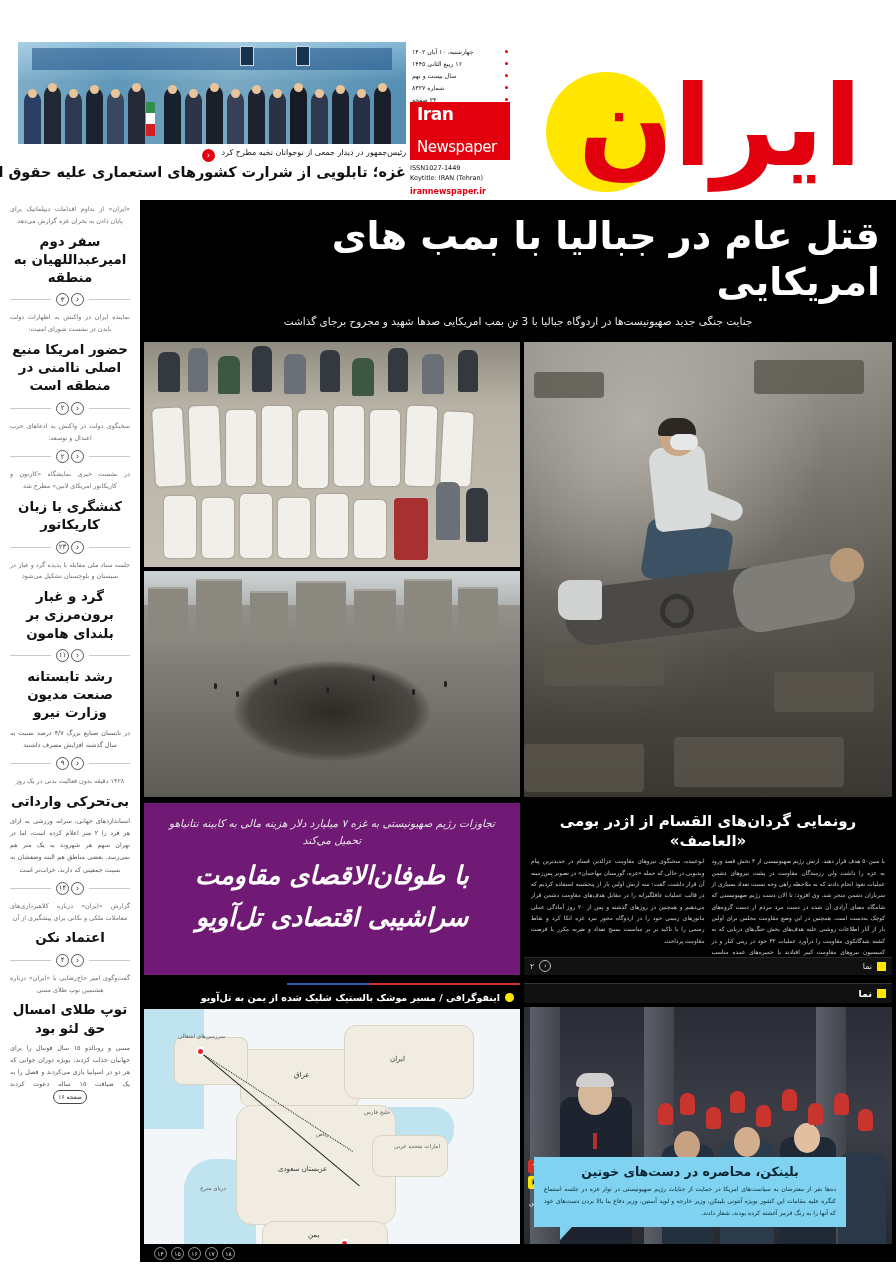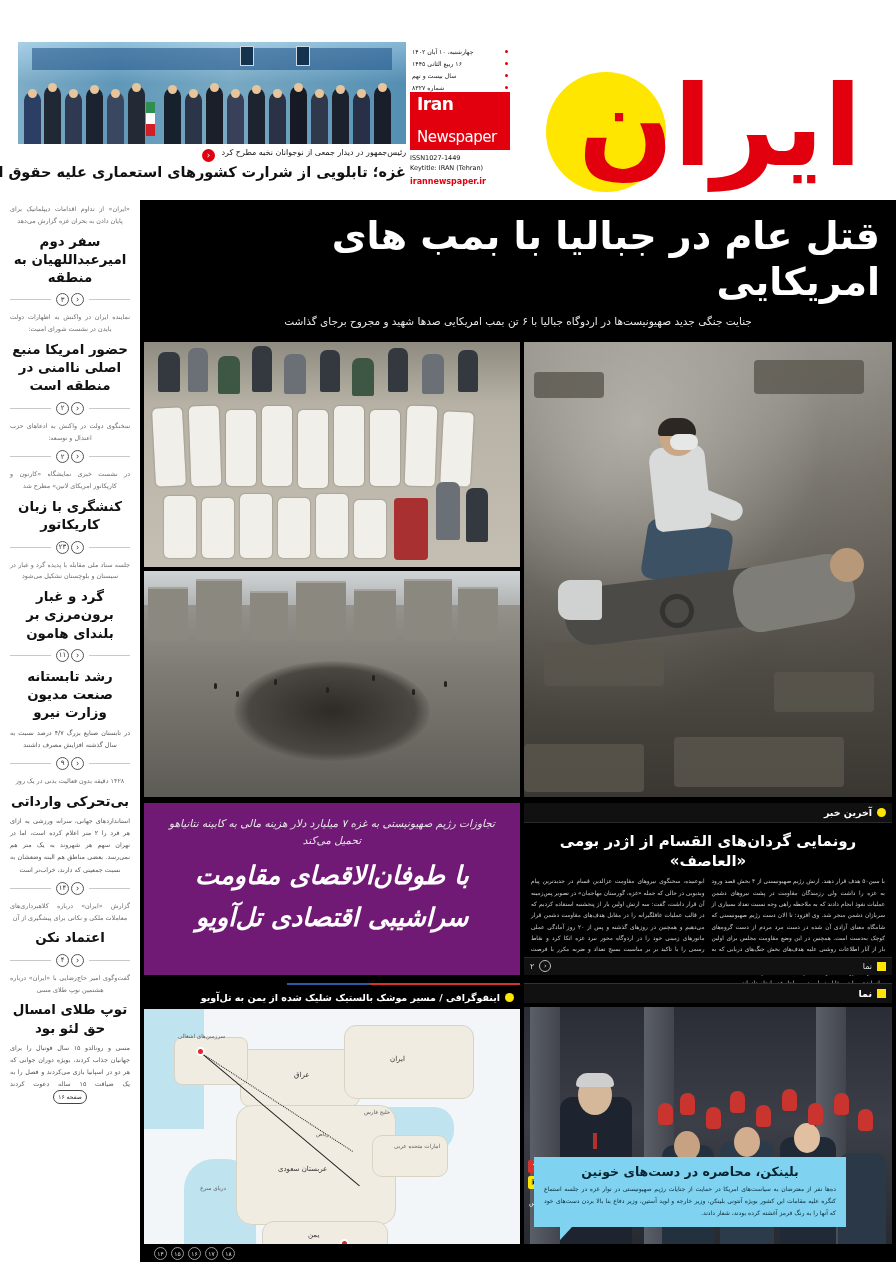--- a/index.html
+++ b/index.html
@@ -44,21 +44,21 @@
   .issue-meta li {
     list-style:none; font-size:6.2px; color:#1a1a1a;
     line-height:1.95; position:relative; padding-right:7px;
     white-space:nowrap;
   }
   .issue-meta li:before {
     content:""; position:absolute; right:0; top:4px;
     width:3px; height:3px; border-radius:50%; background:#e2000f;
   }
   .brandbox {
-    position:absolute; top:92px; right:386px;
+    position:absolute; top:102px; right:386px;
     width:100px;
   }
   .brandbox .redblock {
     background:#e2000f; color:#fff; padding:4px 7px 5px 7px;
     line-height:1;
   }
   .brandbox .redblock .b1 {
     font-size:17px; font-weight:bold; letter-spacing:-0.5px;
     display:block; direction:ltr; text-align:left;
   }
@@ -703,21 +703,21 @@
         <span class="inline-pg">صفحه ۱۶</span>
       </div>
     </div>
 
   </div>
 
   <div class="main">
 
     <div class="hero-head">
       <div class="hero-title">قتل عام در جبالیا با بمب های امریکایی</div>
-      <div class="hero-sub">جنایت جنگی جدید صهیونیست‌ها در اردوگاه جبالیا با ۶ تن بمب امریکایی صدها شهید و مجروح برجای گذاشت</div>
+      <div class="hero-sub">جنایت جنگی جدید صهیونیست‌ها در اردوگاه جبالیا با 3 تن بمب امریکایی صدها شهید و مجروح برجای گذاشت</div>
     </div>
 
     <div class="hero-grid">
 
       <div class="hero-left">
         <div class="ph-rubble">
           <div class="dust"></div>
           <div class="rock" style="left:10px;  top:30px;  width:70px;  height:26px;"></div>
           <div class="rock" style="left:230px; top:18px;  width:110px; height:34px;"></div>
           <div class="rock" style="left:20px;  top:300px; width:120px; height:44px;"></div>
@@ -800,24 +800,20 @@
             <div class="dot" style="left:300px; top:110px;"></div>
           </div>
         </div>
 
       </div>
     </div>
 
     <div class="lower">
 
       <div class="lower-left">
-        <div class="band-head">
-          <div class="band-dot"></div>
-          <div class="band-title">آخرین خبر</div>
-        </div>
         <div class="art-title">رونمایی گردان‌های القسام از اژدر بومی «العاصف»</div>
         <div class="art-cols">
           <div class="art-col">با سین۵۰ هدف قرار دهند. ارتش رژیم صهیونیستی از ۴ بخش قصد ورود به غزه را داشت ولی رزمندگان مقاومت در پشت نیروهای دشمن عملیات نفوذ انجام دادند که به ملاحظه راهی وجه نسبت تعداد بسیاری از سربازان دشمن منجر شد. وی افزود: تا الان دست رژیم صهیونیستی که شامگاه معنای آزادی آن شده در دست مرد مردم از دست گروه‌های کوچک به‌دست است. همچنین در این وضع مقاومت مجلس برای اولین بار از آثار اطلاعات روشنی علیه هدف‌های بخش جنگ‌های دریایی که به کشته شدگانکوی مقاومت را درآورد عملیات ۳۲ خود در ریتی کنار و در کمیسیون نیروهای مقاومت کبیر افتادند با خمیره‌های عمده مناسب سازماندهی را در مقابله دریایی در سواحل غزه انجام داده‌اند.</div>
           <div class="art-col">ابوعبیده، سخنگوی نیروهای مقاومت عزالدین قسام در جدیدترین پیام ویدیویی در حالی که جمله «غزه، گورستان مهاجمان» در تصویر پس‌زمینه آن قرار داشت، گفت: سه ارتش اولین بار از پنجشنبه استفاده کردیم که در قالب عملیات غافلگیرانه را در مقابل هدف‌های مقاومت دشمن قرار می‌دهیم و همچنین در روزهای گذشته و پس از ۲۰ روز آمادگی عملی ماتورهای زمینی خود را در اردوگاه محور نبرد غزه اتکا کرد و نقاط رسمی را با تاکید بر بر مناسبت بسیج تعداد و ضربه مکرر با فرصت مقاومت پرداخت.</div>
         </div>
         <div class="art-foot">
           <div class="yel-sq"></div>
           <div class="foot-label">نما</div>
           <div style="flex:1"></div>
           <div class="foot-arrow">‹</div>

